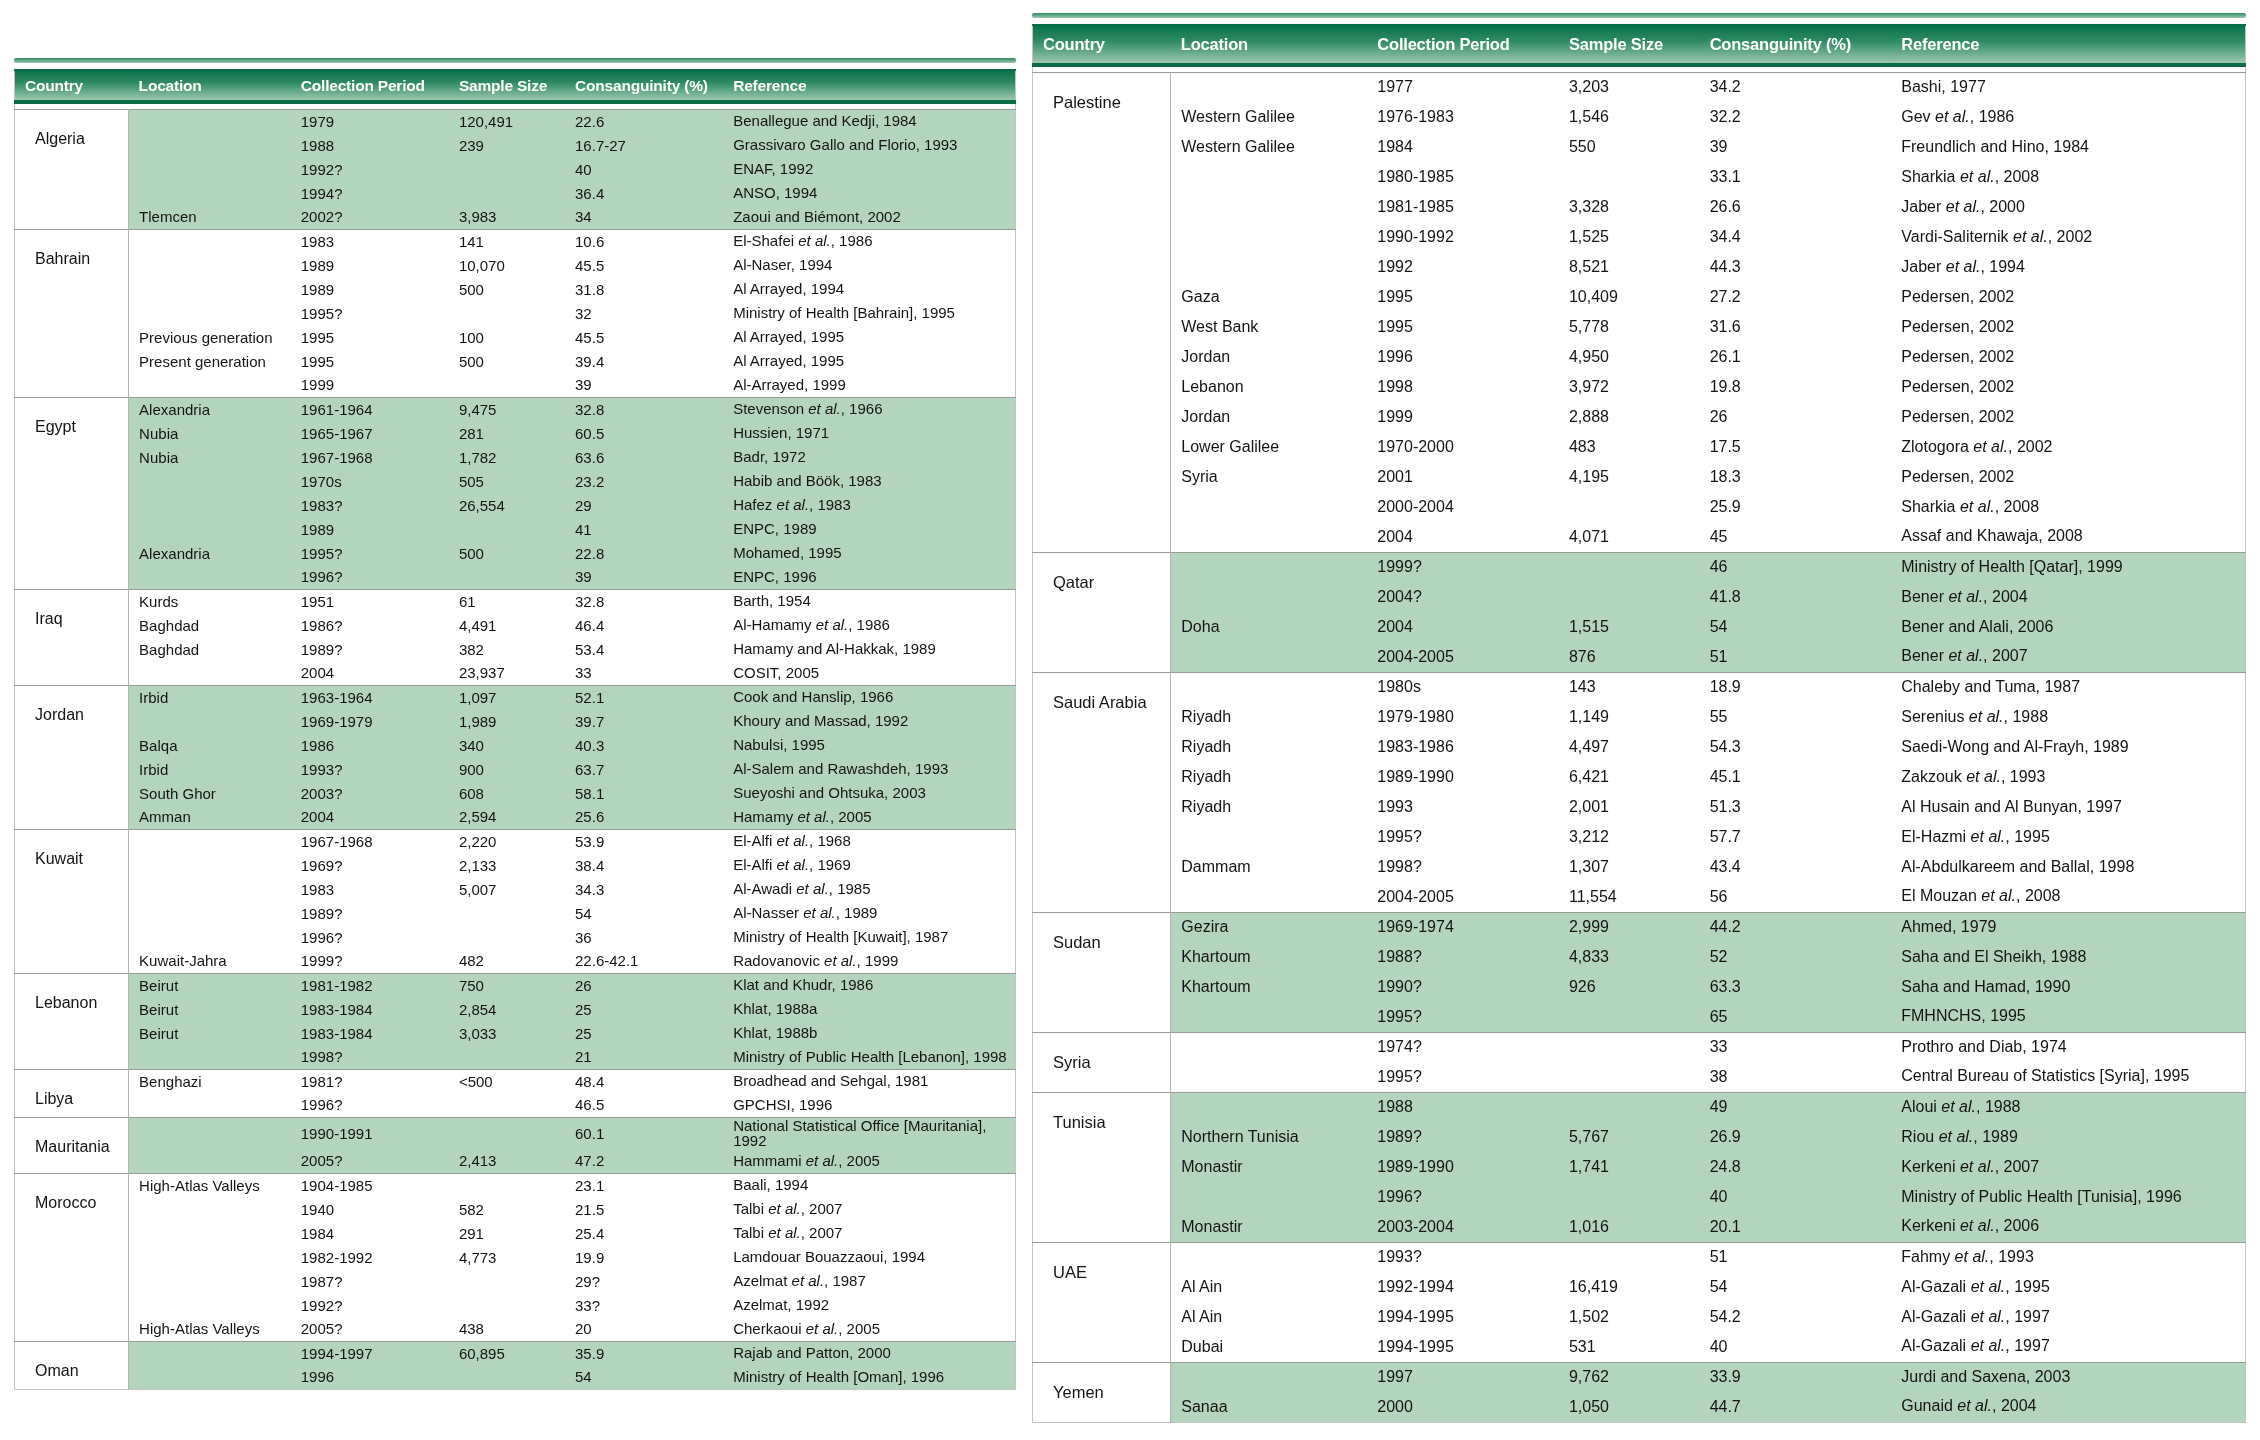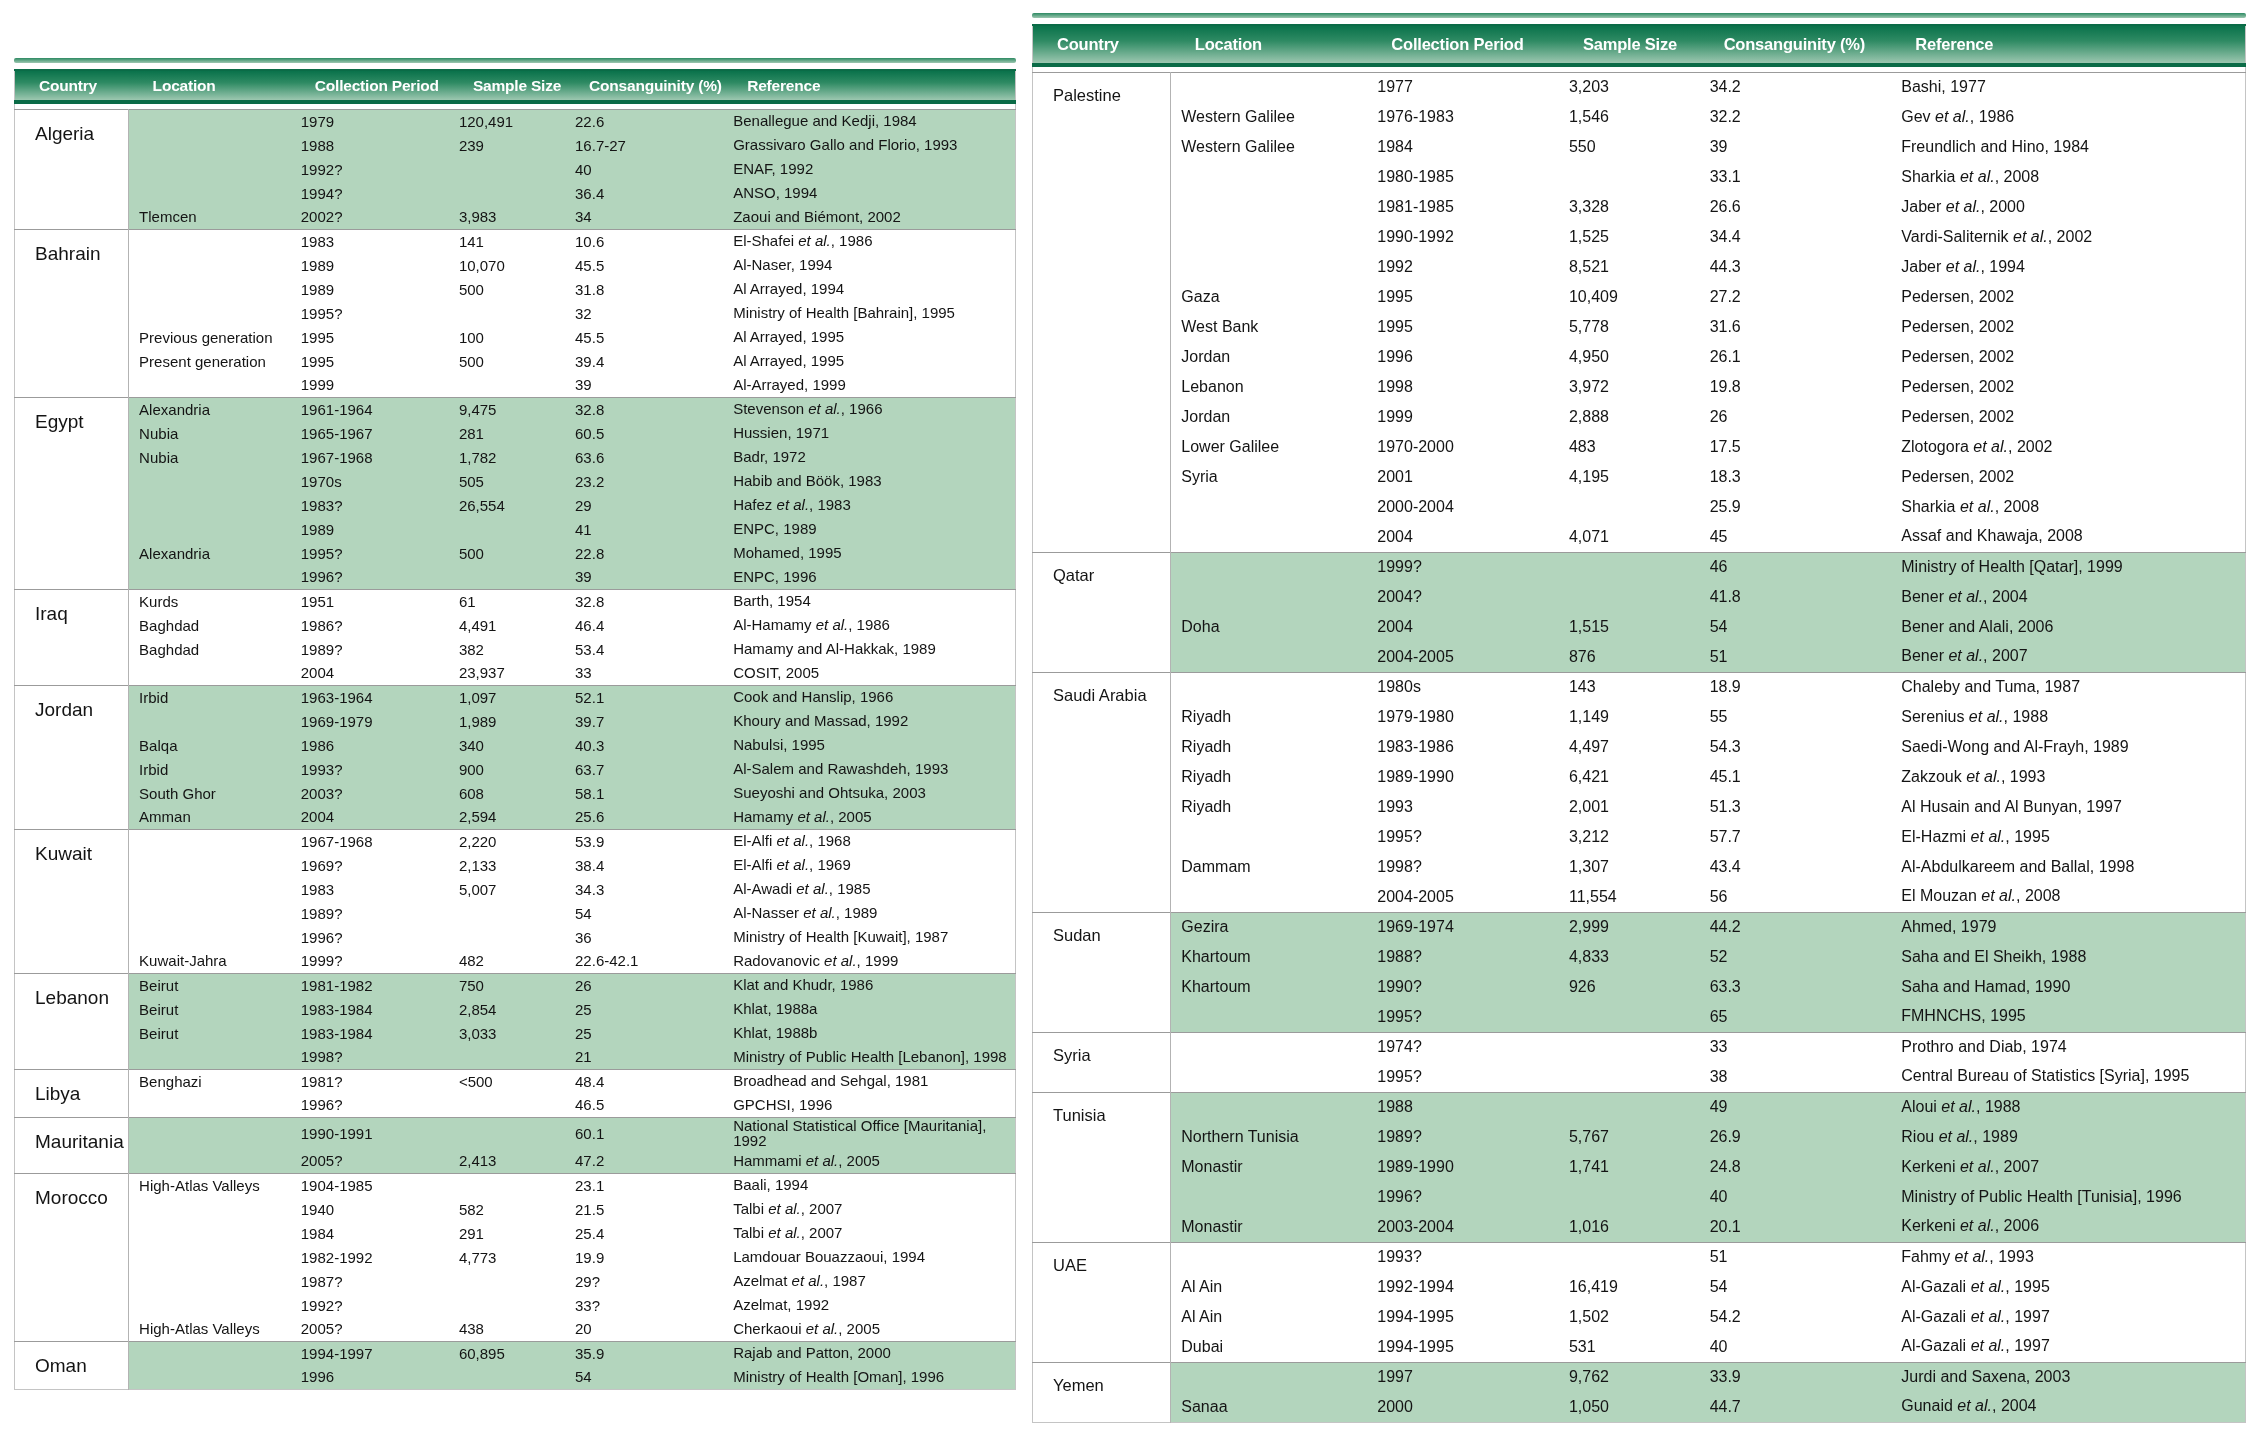--- a/index.html
+++ b/index.html
@@ -28,34 +28,34 @@
     border-right:1px solid var(--table-border);
     border-bottom:1px solid var(--table-border);}
   col.c-country{width:11.4%;}
   col.c-location{width:16.2%;}
   col.c-period{width:15.8%;}
   col.c-sample{width:11.6%;}
   col.c-consang{width:15.8%;}
   col.c-ref{width:auto;}
   thead th{
     background:linear-gradient(180deg,var(--header-grad-top) 0%,var(--header-grad-mid) 40%,var(--header-grad-bottom) 100%);
-    color:#ffffff;font-weight:bold;text-align:left;padding-left:24px;
+    color:#ffffff;font-weight:bold;text-align:left;padding-left:10px;
     border-top:2px solid var(--header-border);
     border-bottom:4px solid var(--header-border);
     letter-spacing:-0.2px;white-space:nowrap;overflow:hidden;}
   .tbl-left thead th{height:32px;font-size:15.5px;}
   .tbl-right thead th{height:40px;font-size:16.5px;}
   tbody.spacer td{height:7px;background:#fff;}
   tbody.group{border-top:1px solid var(--group-line);}
   td{padding-left:10px;vertical-align:middle;white-space:nowrap;overflow:hidden;}
   .tbl-left td{height:24px;font-size:15px;}
   .tbl-right td{height:30px;font-size:16px;}
   td.cell-reference{white-space:normal;line-height:1.05;}
-  td.cell-country{vertical-align:top;padding-top:13px;padding-left:20px;
-    background:#ffffff;border-right:1px solid var(--country-line);font-size:19px;}
+  td.cell-country{vertical-align:top;padding-top:20px;padding-left:20px;
+    background:#ffffff;border-right:1px solid var(--country-line);font-size:16px;}
   .tbl-right td.cell-country{font-size:16.5px;}
   tbody.shaded td{background:var(--row-shade);}
   tbody.shaded td.cell-country{background:#ffffff;}
   i{font-style:italic;}
 </style>
 </head>
 <body>
 
 <div class="panel panel-left">
   <div class="top-strip"></div>

